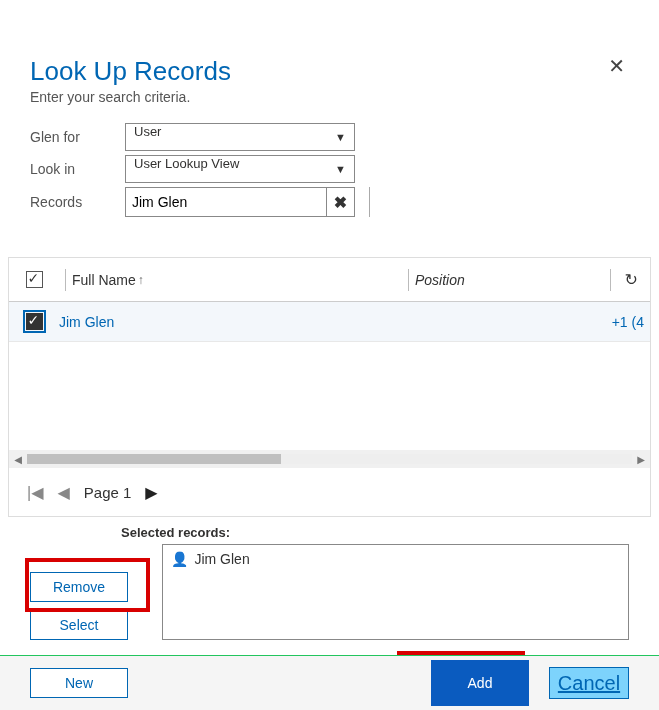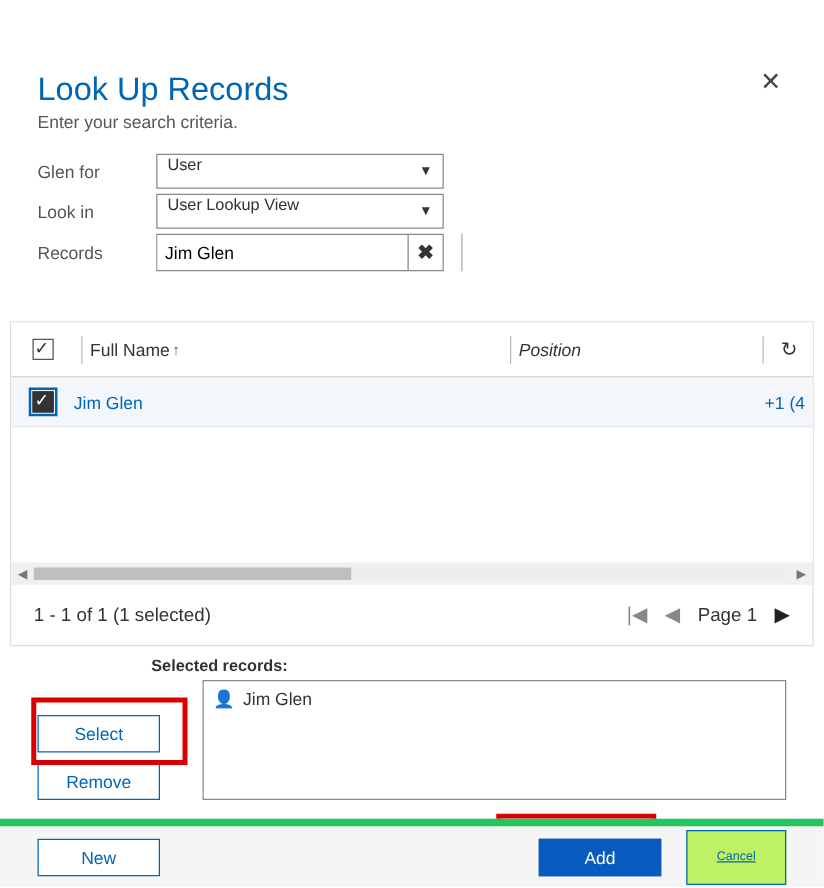--- a/index.html
+++ b/index.html
@@ -122,31 +122,31 @@
 .person-icon { color: #888; font-size: 14px; }
 
 .highlight-red {
   position: absolute; border: 4px solid #d80000; pointer-events: none;
 }
 .hl-select { left: 25px; top: 558px; width: 125px; height: 54px; }
 .hl-add { left: 397px; top: 651px; width: 128px; height: 49px; }
 
 .footer {
   position: absolute; left: 0; right: 0; bottom: 0;
-  height: 55px; background: #f5f5f5; border-top: 6px solid #22c55e;
+  height: 55px; background: #f5f5f5; border-top: 1px solid #22c55e;
   display: flex; align-items: center; padding: 0 30px;
 }
 .footer-left { flex: 1; }
 .btn-primary {
   background: #0a5bbf; color: #fff; border: 1px solid #0a5bbf;
-  height: 30px; width: 98px; font-size: 14px; cursor: pointer; margin-right: 20px;
+  height: 46px; width: 98px; font-size: 14px; cursor: pointer; margin-right: 20px;
 }
 .btn-cancel {
-  border: 1px solid #0066b3; color: #0066b3; background: #bef264;
-  height: 44px; width: 80px; font-size: 10px; cursor: pointer;
+  border: 1px solid #0066b3; color: #0066b3; background: #7dd3fc;
+  height: 32px; width: 80px; font-size: 20px; cursor: pointer;
 }
 .btn-cancel span { text-decoration: underline; }
 </style>
 </head>
 <body>
 
 <div class="dialog">
   <div class="header-row">
     <div>
       <div class="title">Look Up Records</div>
@@ -214,36 +214,35 @@
 
   <div class="hscroll">
     <div class="arrow-btn">◀</div>
     <div class="track">
         <div class="thumb"></div>
       </div>
     <div class="arrow-btn">▶</div>
   </div>
 
   <div class="pager">
-    <div class="pager-status">1 - 1 of 1 (1 selected)</div>
     <div class="pager-nav">
       <span class="nav-icon disabled">|◀</span>
       <span class="nav-icon disabled">◀</span>
       <span>Page 1</span>
       <span class="nav-icon">▶</span>
     </div>
   </div>
 </div>
 
 <div class="selected-section">
   <div class="selected-label">Selected records:</div>
   <div class="selected-row">
     <div class="side-buttons">
+      <button class="btn-outline underline-first">Remove</button>
       <button class="btn-outline">Select</button>
-      <button class="btn-outline underline-first">Remove</button>
     </div>
     <div class="selected-box">
       <div class="selected-item">
         <span class="person-icon">👤</span>
         <span>Jim Glen</span>
       </div>
     </div>
   </div>
 </div>
 

